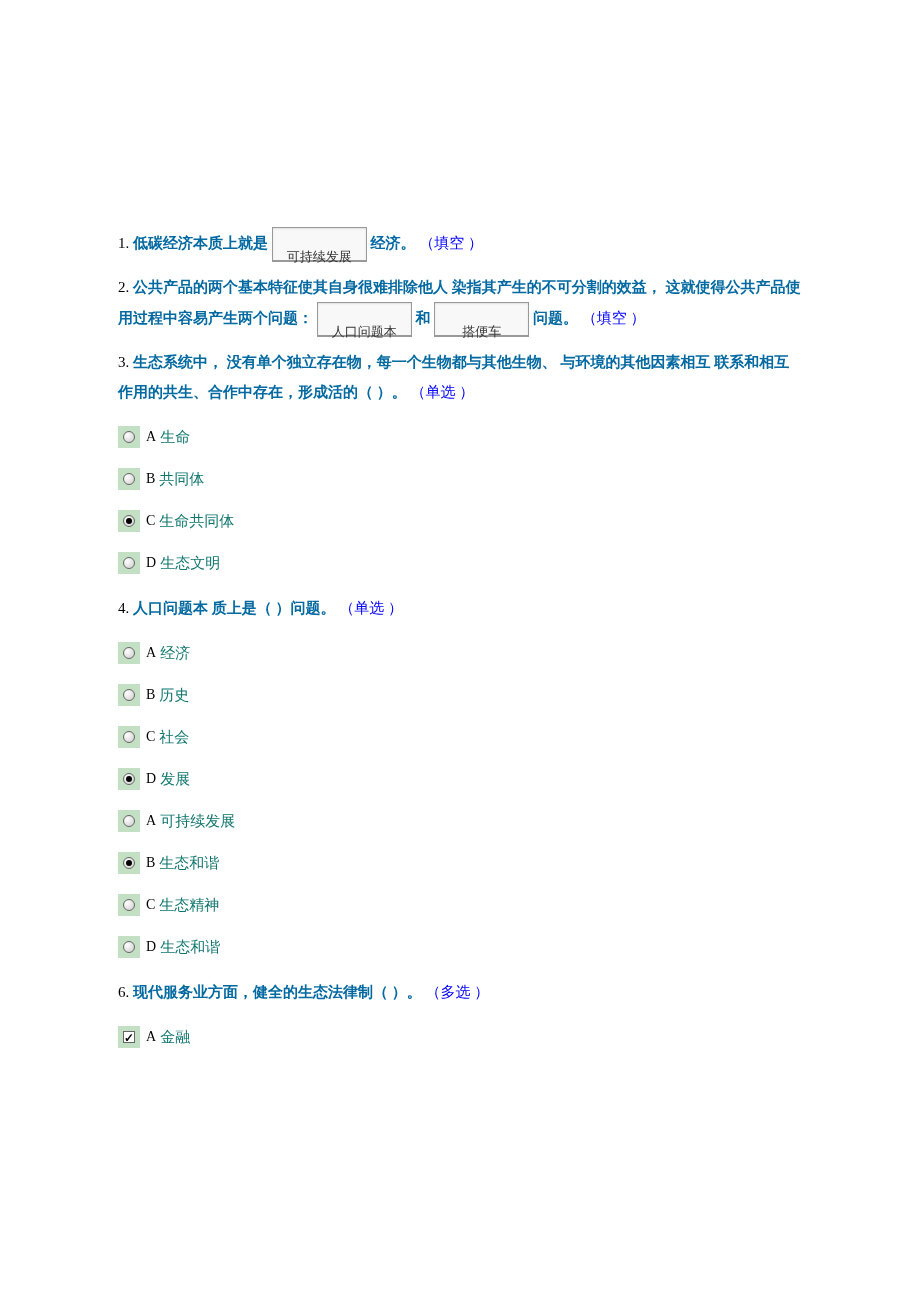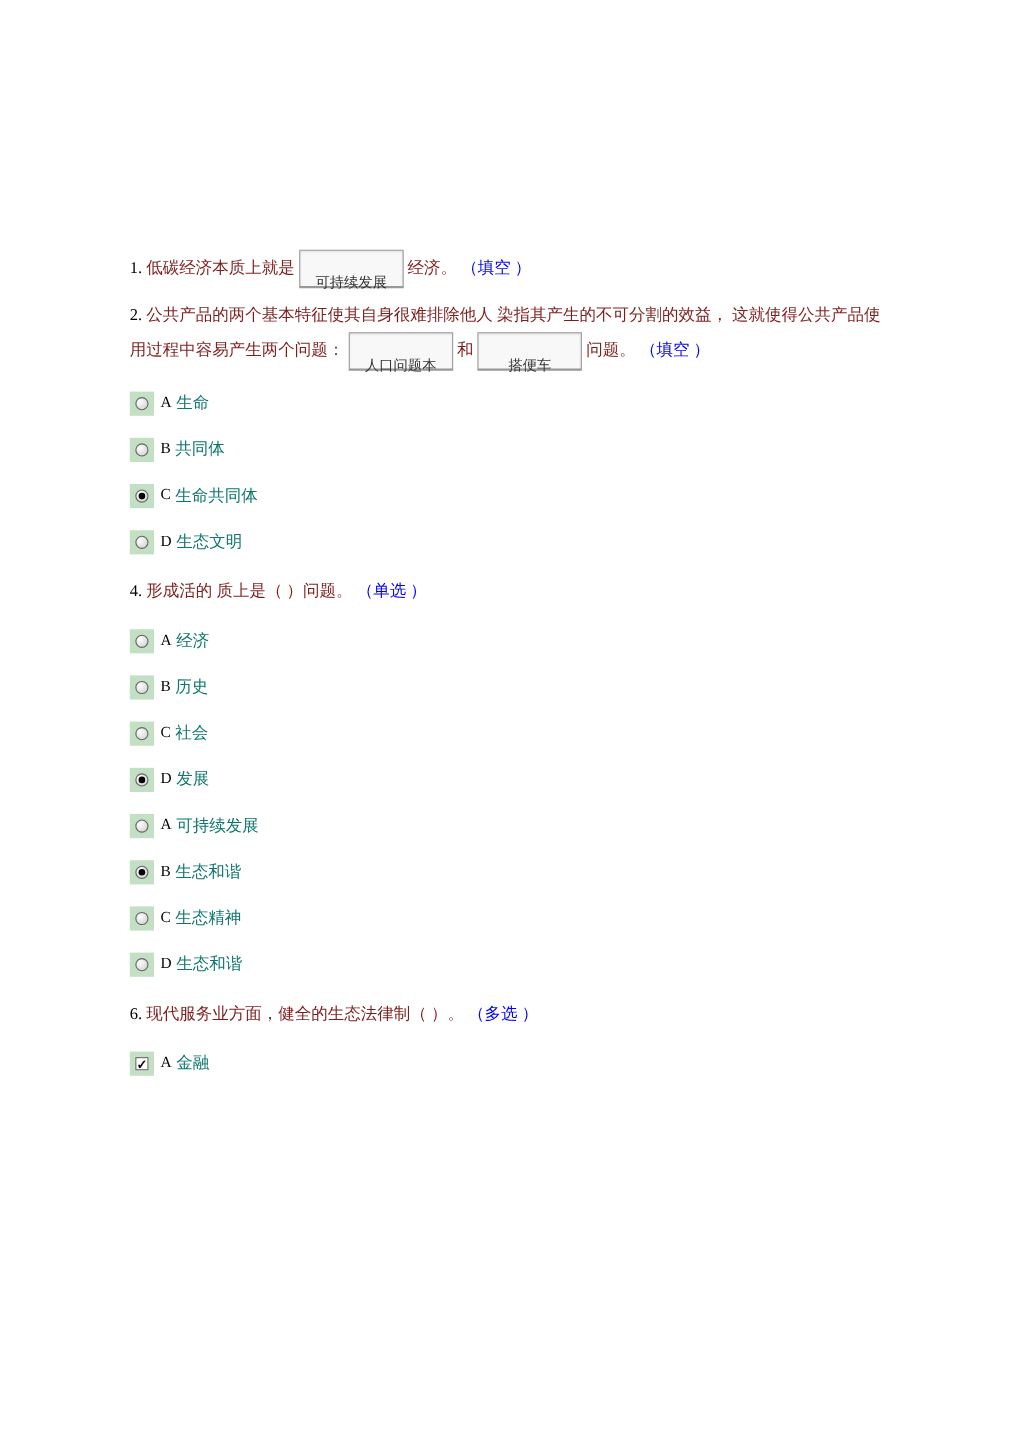--- a/index.html
+++ b/index.html
@@ -13,22 +13,23 @@
       background: #ffffff;
       font-family: "SimSun", "宋体", serif;
       font-size: 15px;
       line-height: 1.6;
       padding: 227px 118px 40px 118px;
     }
     .question {
       margin-bottom: 10px;
     }
     .q-text {
-      color: #7f1d1d;
+      color: #0369a1;
       display: inline;
+      font-weight: bold;
     }
     .q-num {
       color: #000000;
     }
     .q-type {
       color: #0000ff;
       font-family: Liberation Serif, serif;
     }
     .blank-input {
       display: inline-block;
@@ -138,20 +139,25 @@
     <span class="q-text">公共产品的两个基本特征使其自身很难排除他人 染指其产生的不可分割的效益， 这就使得公共产品使用过程中容易产生两个问题：</span>
     <span class="blank-input">人口问题本</span>
     <span class="q-text">和</span>
     <span class="blank-input">搭便车</span>
     <span class="q-text">问题。 </span>
     <span class="q-type">（填空 ）</span>
   </div>
 </div>
 
 <div class="question">
+  <div class="q-prompt-line">
+    <span class="q-num">3. </span>
+    <span class="q-text">生态系统中， 没有单个独立存在物，每一个生物都与其他生物、 与环境的其他因素相互 联系和相互作用的共生、合作中存在，形成活的（ ）。 </span>
+    <span class="q-type">（单选 ）</span>
+  </div>
   <div class="option">
     <div class="radio-box">
         <div class="radio-circle"></div>
       </div>
     <span class="option-label">A</span>
     <span class="option-text">生命</span>
   </div>
   <div class="option">
     <div class="radio-box">
         <div class="radio-circle"></div>
@@ -171,21 +177,21 @@
         <div class="radio-circle"></div>
       </div>
     <span class="option-label">D</span>
     <span class="option-text">生态文明</span>
   </div>
 </div>
 
 <div class="question">
   <div class="q-prompt-line">
     <span class="q-num">4. </span>
-    <span class="q-text">形成活的 质上是（ ）问题。 </span>
+    <span class="q-text">人口问题本 质上是（ ）问题。 </span>
     <span class="q-type">（单选 ）</span>
   </div>
   <div class="option">
     <div class="radio-box">
         <div class="radio-circle"></div>
       </div>
     <span class="option-label">A</span>
     <span class="option-text">经济</span>
   </div>
   <div class="option">

